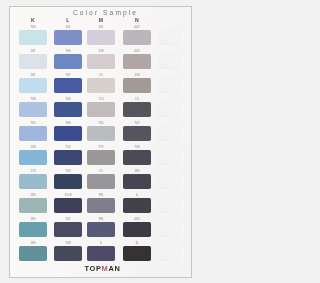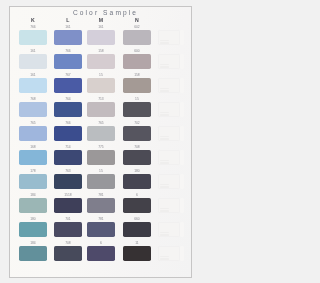--- a/index.html
+++ b/index.html
@@ -273,14 +273,15 @@
           <div class="sw" style="background: rgb(54, 49, 51);"></div>
         </div>
         <div class="cell empty" style="left: 148.1px; top: 233.6px; width: 27.7px; height: 20.2px;">
           <div class="lbl"></div>
           <div class="sw"></div>
           <div class="edge"></div>
           <div class="bar bar1"></div>
           <div class="bar bar2"></div>
         </div>
       </div>
+    <div class="brand"><span>TOP</span><span class="r">M</span><span>AN</span></div>
   </div>
 </div>
 
 </body></html>

